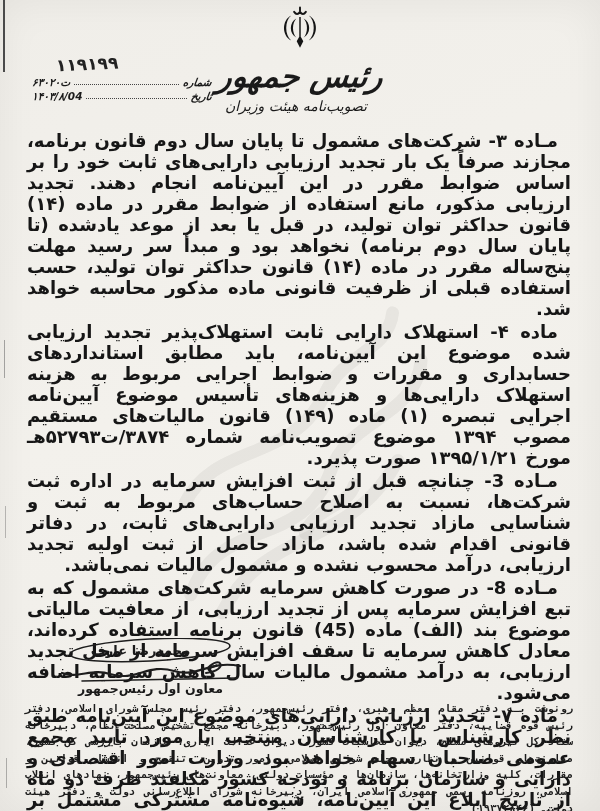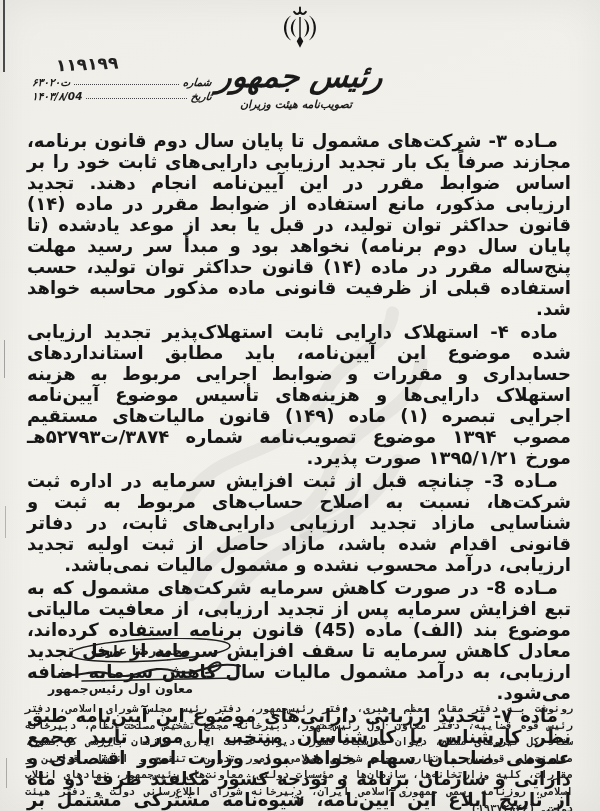--- a/index.html
+++ b/index.html
@@ -12,21 +12,21 @@
   }
   
   .edge{position:absolute;background:#4a4a4a;}
   
   .emblem-wrap{position:absolute;top:6px;left:0;right:0;text-align:center;}
   .republic{position:absolute;top:46px;left:0;right:0;text-align:center;
     font-size:11px;font-weight:bold;font-style:italic;letter-spacing:1px;}
   .president{position:absolute;top:58px;left:0;right:0;text-align:center;
     font-size:31px;font-weight:bold;font-style:italic;transform:skewX(-6deg);}
   .doctype{position:absolute;top:98px;left:0;right:8px;text-align:center;
-    font-size:11px;font-weight:bold;font-style:italic;}
+    font-size:14px;font-weight:normal;font-style:italic;}
   
   .meta{position:absolute;top:56px;left:32px;width:180px;direction:rtl;}
   .handnum{position:absolute;top:-2px;left:24px;font-size:17px;letter-spacing:5px;
     transform:rotate(-3deg);font-weight:bold;color:#222;}
   .meta-row{display:flex;align-items:flex-end;font-size:10.5px;font-weight:bold;margin-top:2px;}
   .meta-row .lbl{font-style:italic;transform:skewX(-8deg);}
   .leader{flex:1;border-bottom:1.5px dotted #444;margin:0 4px 3px 4px;height:8px;}
   .meta-val{font-size:10.5px;font-style:italic;}
   .meta-row.num{margin-top:20px;}
   
@@ -35,21 +35,21 @@
     text-align:justify;text-indent:13px;word-spacing:0.5px;color:#161616;}
   .article .albl{white-space:nowrap;}
   
   .watermark{position:absolute;top:330px;left:120px;width:350px;height:250px;
     transform:rotate(-26deg);opacity:0.9;pointer-events:none;}
   
   .sig{position:absolute;top:638px;left:48px;width:205px;height:66px;}
   .sig svg{position:absolute;top:0;left:0;}
   .sig-name{position:absolute;top:5px;left:0;right:20px;text-align:center;
     font-size:13px;font-weight:bold;direction:rtl;}
-  .sig-title{position:absolute;top:43px;left:0;right:0;text-align:left;
+  .sig-title{position:absolute;top:43px;left:0;right:0;text-align:center;
     font-size:12.5px;font-weight:bold;direction:rtl;}
   
   .cc{position:absolute;top:701px;right:27px;left:25px;direction:rtl;font-family:Liberation Mono, monospace;}
   .cc p{margin:0;font-size:10.6px;font-weight:bold;line-height:16.6px;
     text-align:justify;color:#1c1c1c;}
   .pageno{position:absolute;top:793px;left:0;right:0;text-align:center;
     font-size:12px;font-weight:bold;}
 </style>
 </head>
 <body>

